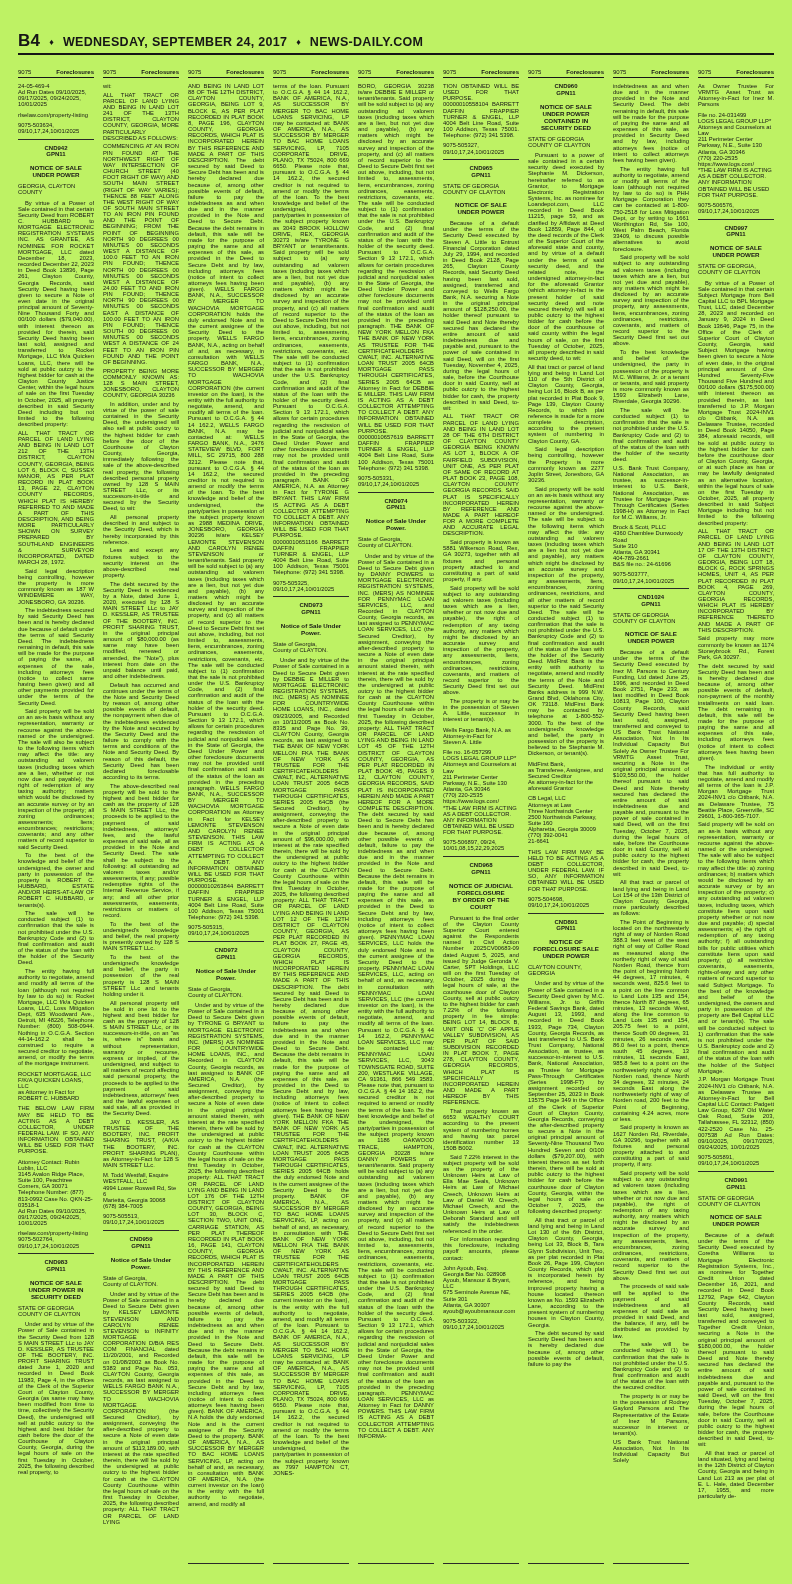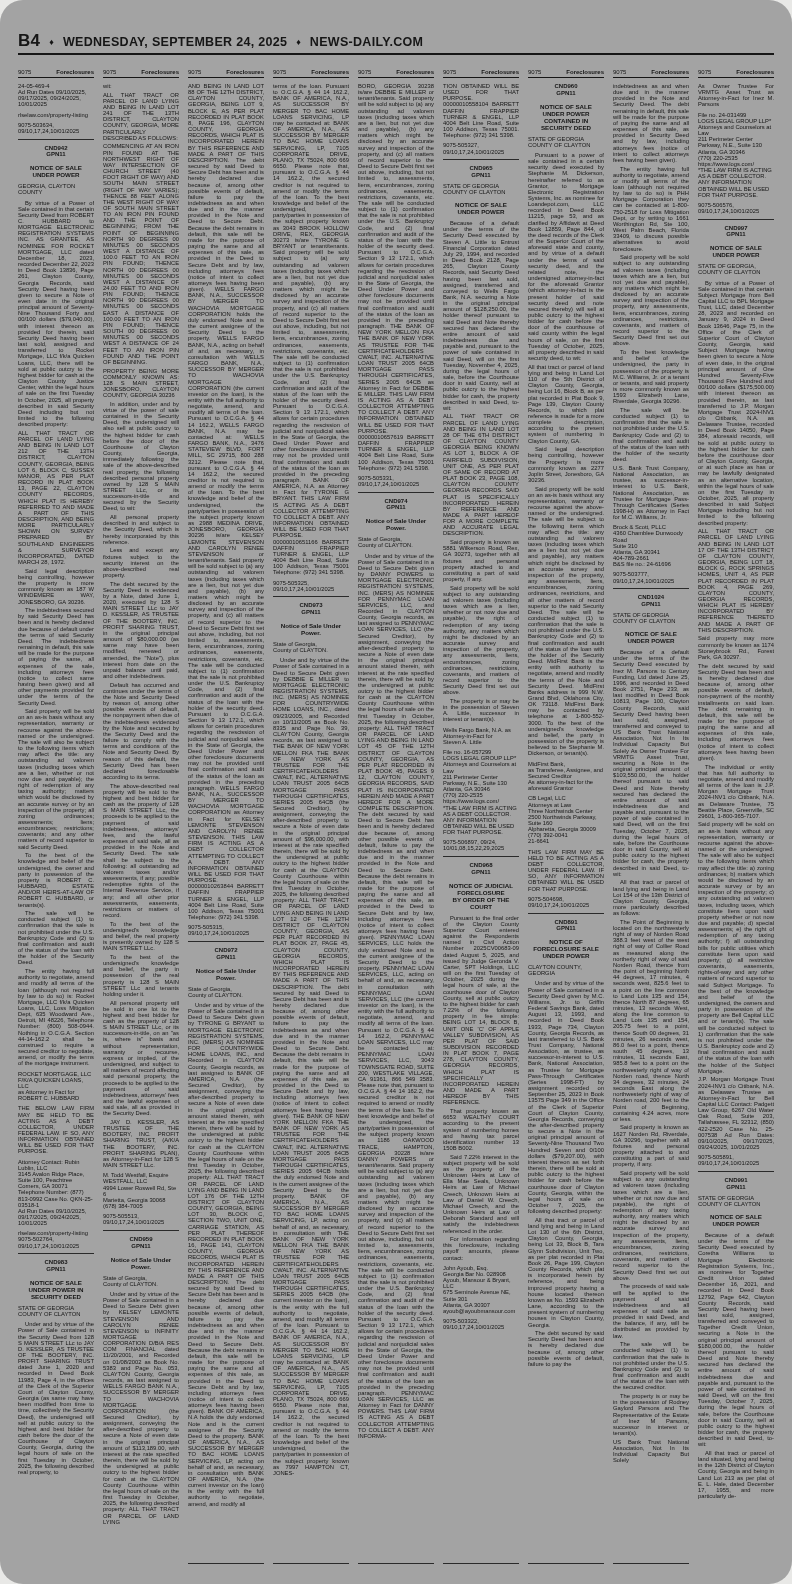--- a/index.html
+++ b/index.html
@@ -1,18 +1,18 @@
 <!DOCTYPE html>
 <html><head>
 <meta charset="utf-8">
 <title>News Daily B4 — Foreclosure Legal Notices</title>
 <style>
   html,body{margin:0;padding:0;background:#e8e8e6;}
-  #page{position:relative;width:792px;height:1584px;background:#a3a3a3;color:#161616;
-        font-family:"Liberation Sans",sans-serif;overflow:hidden;margin:0 auto;border-radius:23px;}
+  #page{position:relative;width:792px;height:1584px;background:#bef264;color:#161616;
+        font-family:"Liberation Sans",sans-serif;overflow:hidden;margin:0 auto;}
   
   .masthead{position:absolute;left:18px;top:31px;display:flex;align-items:baseline;gap:9px;white-space:nowrap;}
   .page-label{font-weight:bold;font-size:17px;letter-spacing:0.3px;}
   .mh-diamond{font-size:9px;position:relative;top:-1px;}
   .mh-date,.mh-site{font-size:12.5px;font-weight:bold;letter-spacing:0.3px;}
   .mast-rule{position:absolute;left:18px;right:18px;top:53px;border-top:2px solid #161616;}
   
   .columns{position:absolute;left:18px;right:18px;top:68px;bottom:14px;display:flex;gap:9px;}
   .col{flex:1 1 0;min-width:0;overflow:hidden;position:relative;}
   .col.endrule::after{content:"";position:absolute;left:0;right:0;bottom:6px;border-top:1px solid #2a2a2a;}
@@ -28,21 +28,21 @@
   .b-a{font-size:5.8px;line-height:6.15px;white-space:pre-line;margin:4px 0;}
   .b-rule{border-top:1px solid #2a2a2a;margin:4.5px 0 3px;height:0;}
 </style>
 </head>
 <body>
 
 <div id="page">
   <div class="masthead">
     <span class="page-label">B4</span>
     <span class="mh-diamond">♦</span>
-    <span class="mh-date">WEDNESDAY, SEPTEMBER 24, 2025</span>
+    <span class="mh-date">WEDNESDAY, SEPTEMBER 24, 2017</span>
     <span class="mh-diamond">♦</span>
     <span class="mh-site">NEWS-DAILY.COM</span>
   </div>
   <div class="mast-rule"></div>
   <div class="columns">
       <div class="col">
         <div class="col-head">
           <span>9075</span>
           <span class="col-head-label">Foreclosures</span>
         </div>

